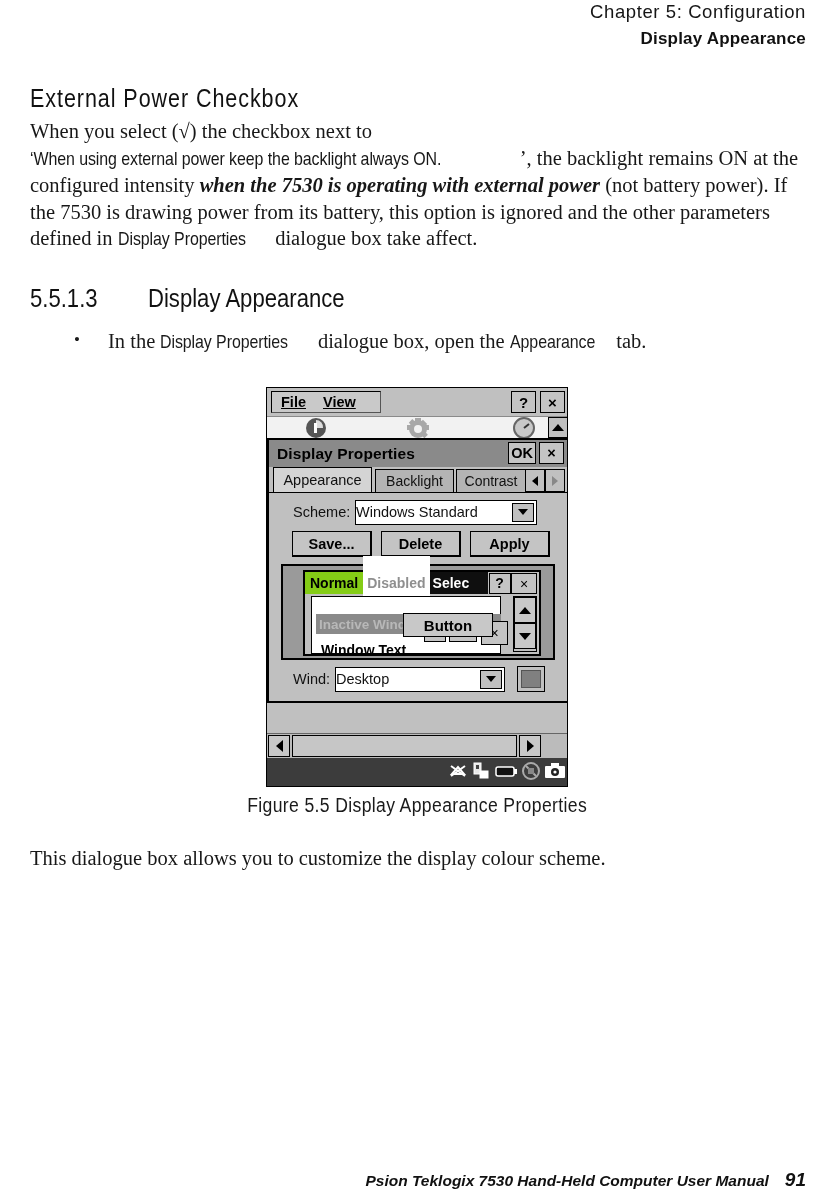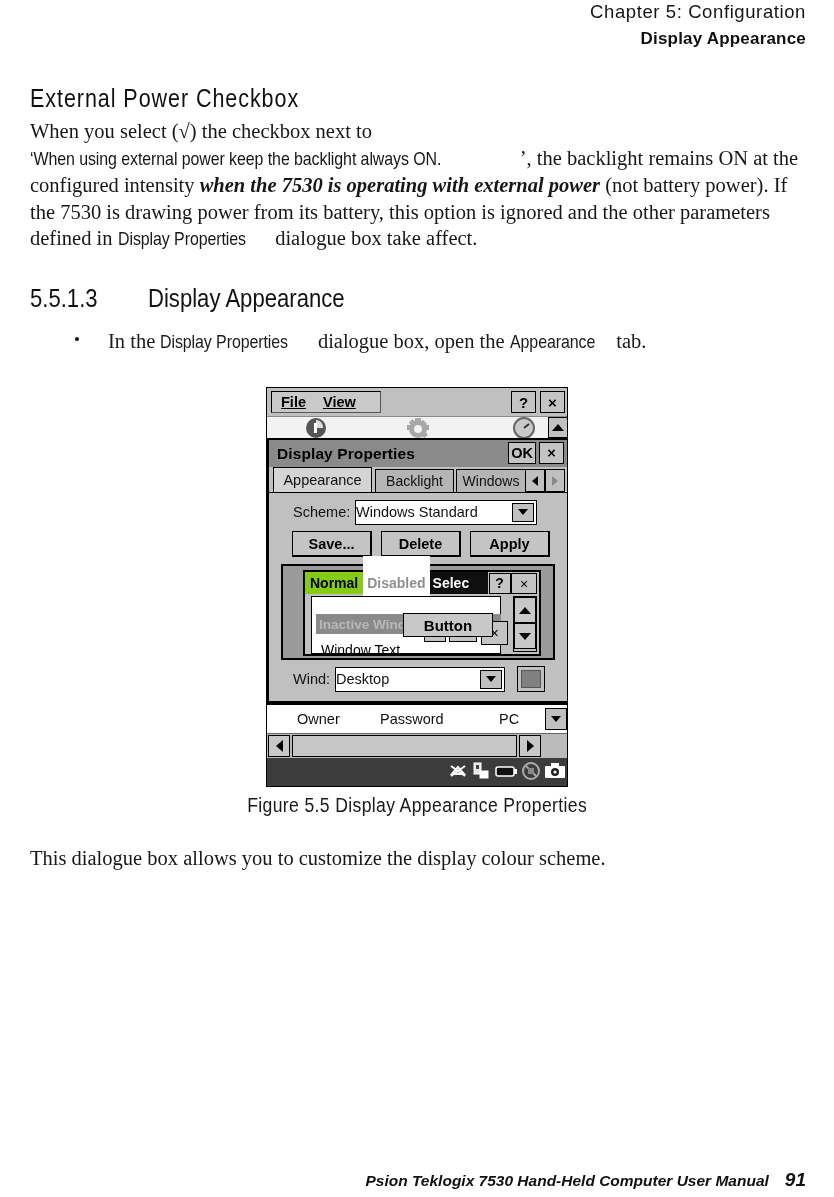--- a/index.html
+++ b/index.html
@@ -449,21 +449,21 @@
   .pv-inner-x {
     position: absolute; left: 169px; top: 24px;
     width: 27px; height: 24px;
     background: #c4c4c4; border: 1px solid #000;
     box-sizing: border-box;
     display: flex; align-items: center; justify-content: center;
     font-size: 14px; color: #000;
   }
   .pv-wintext {
     position: absolute; left: 9px; top: 45px;
-    font-size: 14px; font-weight: normal; color: #000;
+    font-size: 14px; font-weight: bold; color: #000;
     white-space: nowrap;
   }
   .pv-buttonbox {
     position: absolute; left: 98px; top: 41px;
     width: 90px; height: 24px;
     background: #c8c8c8;
     border: 1px solid #000;
     box-sizing: border-box;
     display: flex; align-items: center; justify-content: center;
     font-size: 15px; font-weight: bold; color: #000;
@@ -680,21 +680,21 @@
 
       <div class="dlg-title">
         <span class="dlg-title-text">Display Properties</span>
         <div class="dlg-ok">OK</div>
         <div class="dlg-x">×</div>
       </div>
 
       <div class="tabrow">
         <div class="tab active" style="left:4px; width:99px;">Appearance</div>
         <div class="tab" style="left:106px; width:79px;">Backlight</div>
-        <div class="tab" style="left:187px; width:70px;">Windows</div>
+        <div class="tab" style="left:187px; width:70px;">Contrast</div>
         <div class="tabspin">
           <div>
               <span class="tri-left-sm"></span>
             </div>
           <div>
               <span class="tri-right-sm"></span>
             </div>
         </div>
       </div>
 
@@ -756,28 +756,20 @@
           </div>
           <div class="swatch-outer" style="margin-left:12px;">
             <div class="swatch-inner" style="background: rgb(128, 128, 128);"></div>
           </div>
         </div>
 
       </div>
     </div>
 
     
-    <div class="liststrip">
-      <span style="left:30px;">Owner</span>
-      <span style="left:113px;">Password</span>
-      <span style="left:232px;">PC</span>
-      <div class="ls-drop">
-          <span class="tri-down-sm"></span>
-        </div>
-    </div>
 
     <div class="hscroll">
       <div class="hs-btn" style="left:1px;">
           <span class="tri-left"></span>
         </div>
       <div class="hs-thumb"></div>
       <div class="hs-btn" style="left:252px;">
           <span class="tri-right"></span>
         </div>
     </div>

